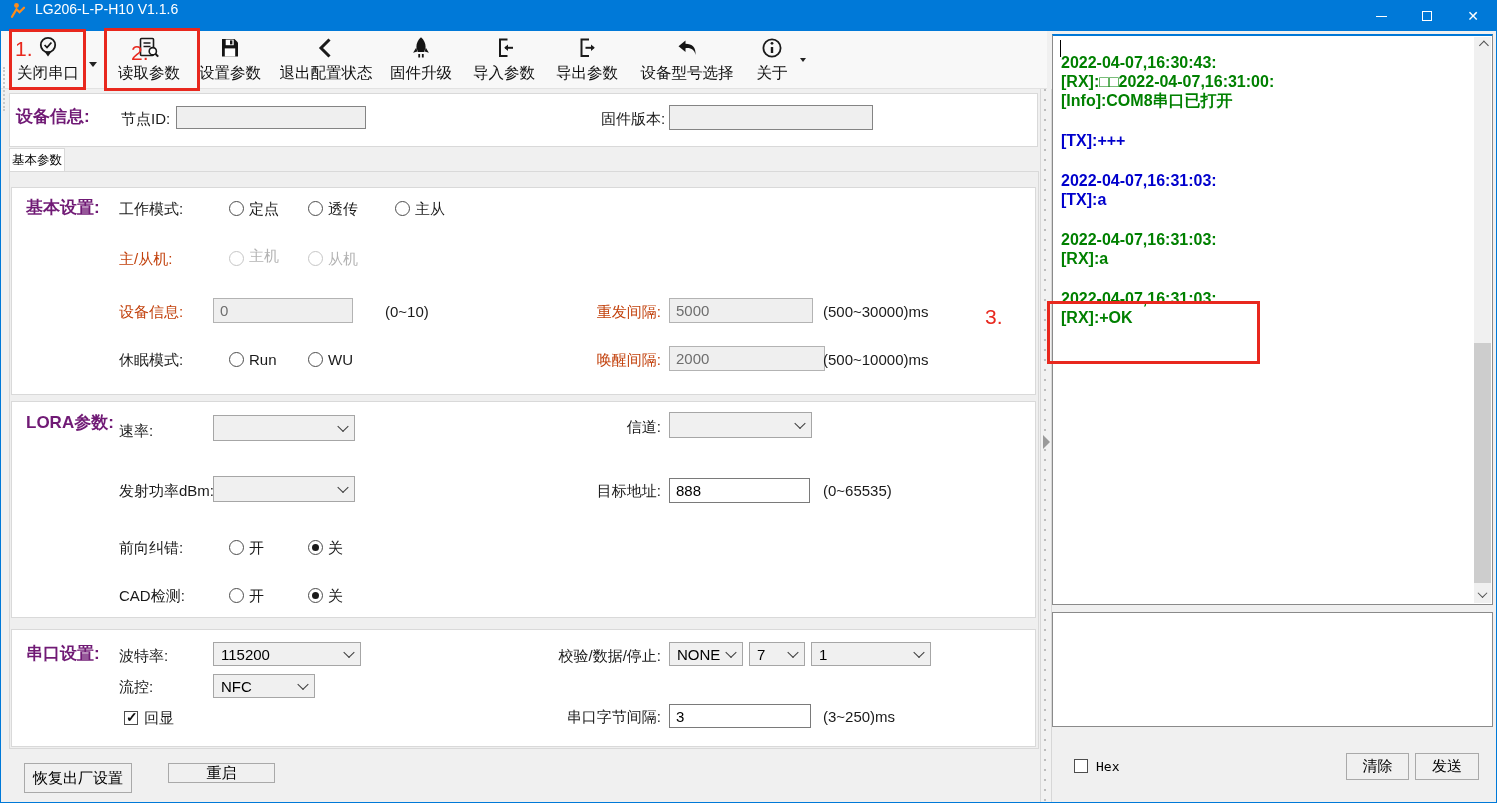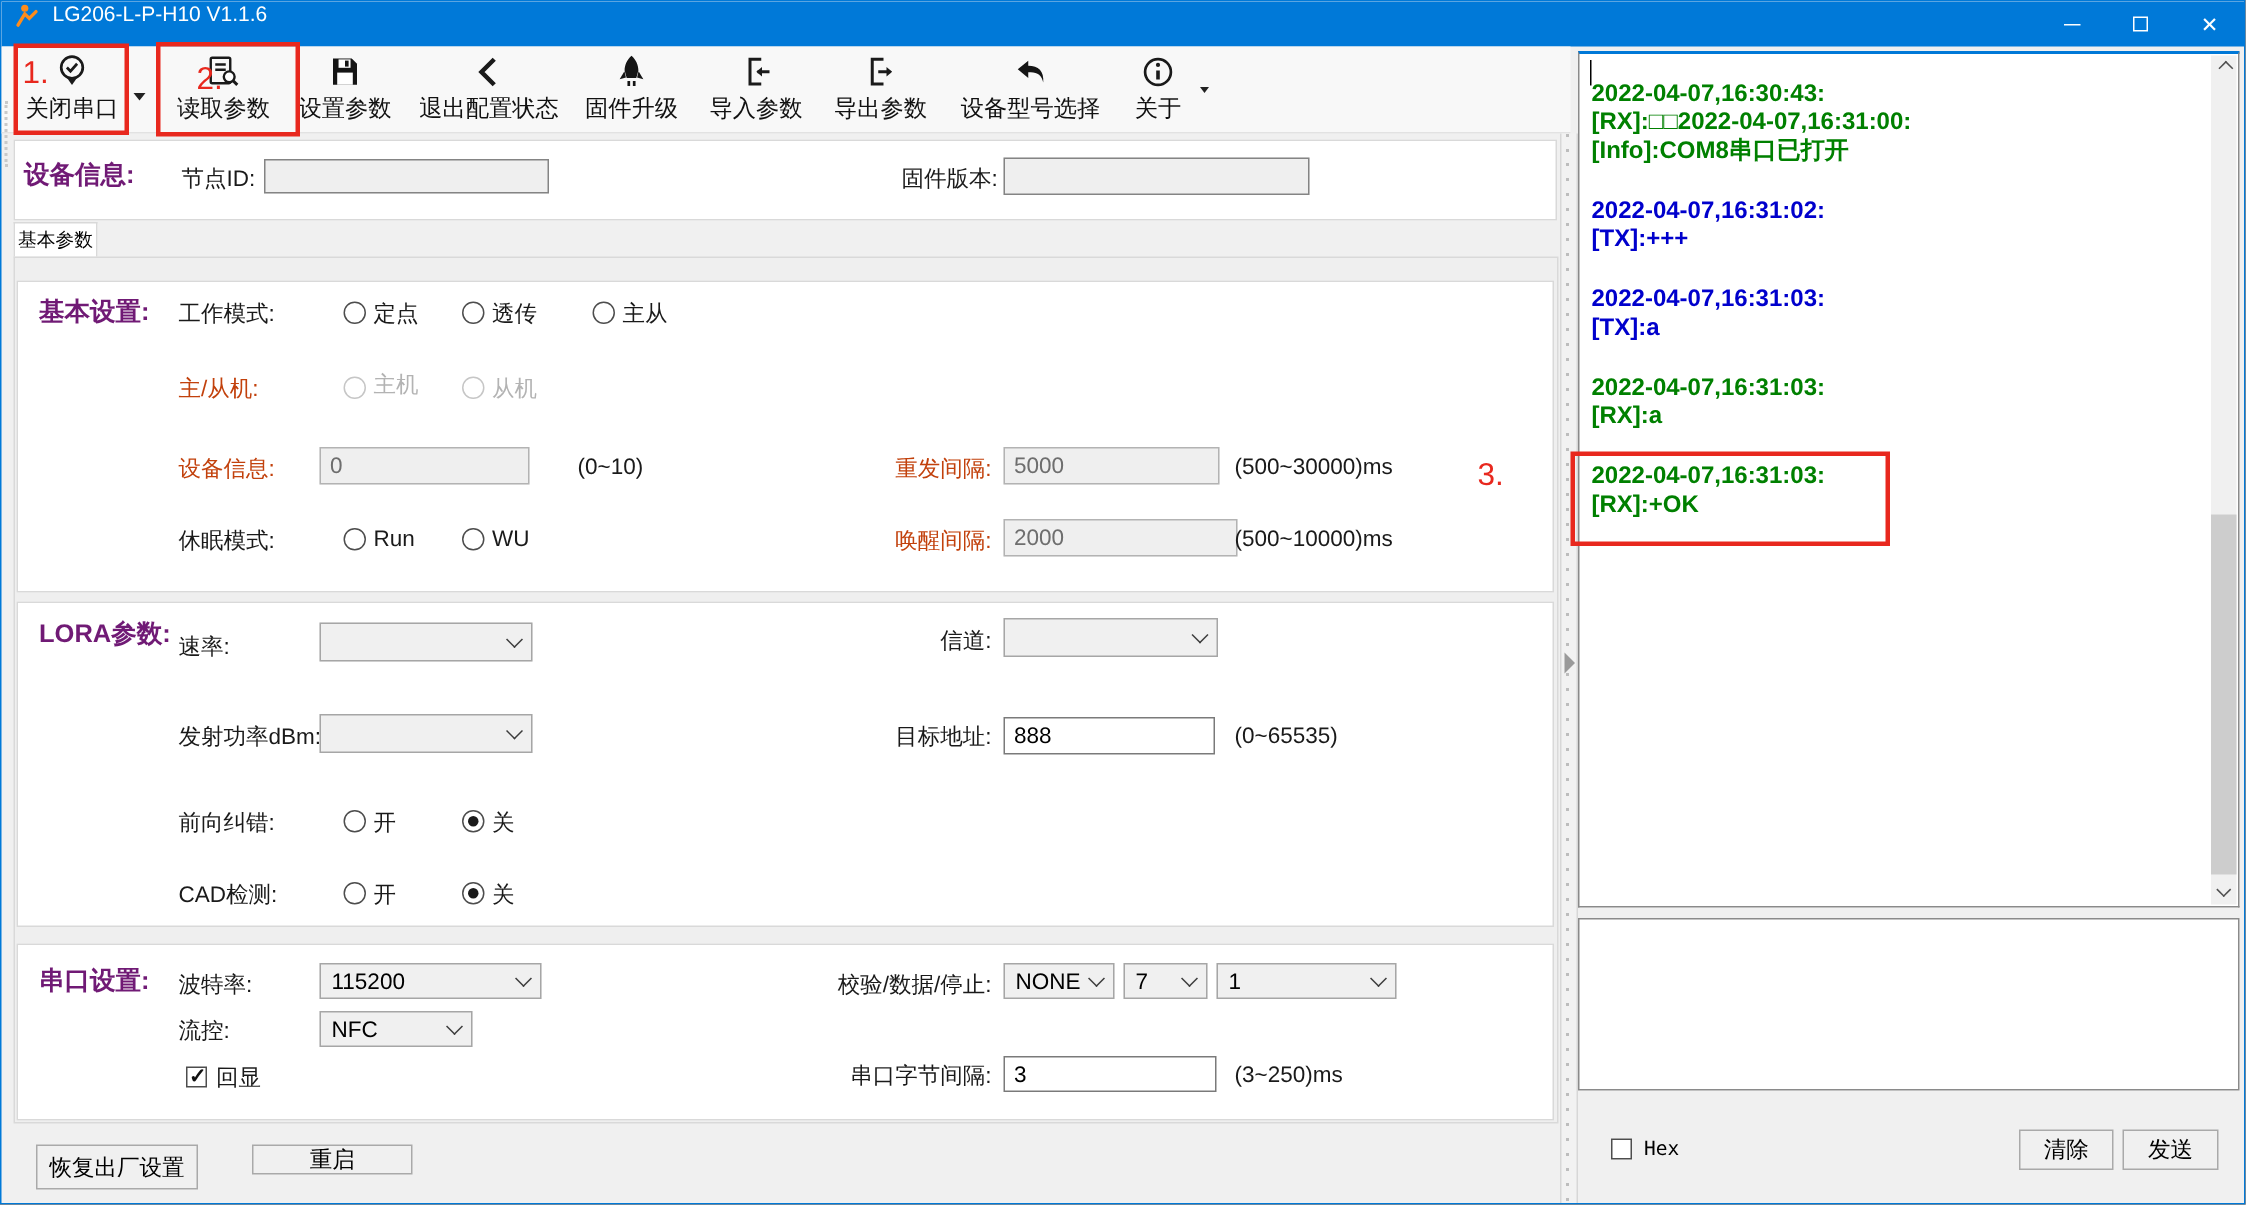--- a/index.html
+++ b/index.html
@@ -324,21 +324,20 @@
 
   <div class="logbox">
     <div class="log-caret"></div>
     <div class="log-content" id="log-content">
         <div class="log-entry log-green">
           <div>2022-04-07,16:30:43:</div>
           <div>[RX]:□□2022-04-07,16:31:00:</div>
           <div>[Info]:COM8串口已打开</div>
         </div>
         <div class="log-entry log-blue">
-          <div>2022-04-07,16:31:02:</div>
           <div>[TX]:+++</div>
         </div>
         <div class="log-entry log-blue">
           <div>2022-04-07,16:31:03:</div>
           <div>[TX]:a</div>
         </div>
         <div class="log-entry log-green">
           <div>2022-04-07,16:31:03:</div>
           <div>[RX]:a</div>
         </div>

